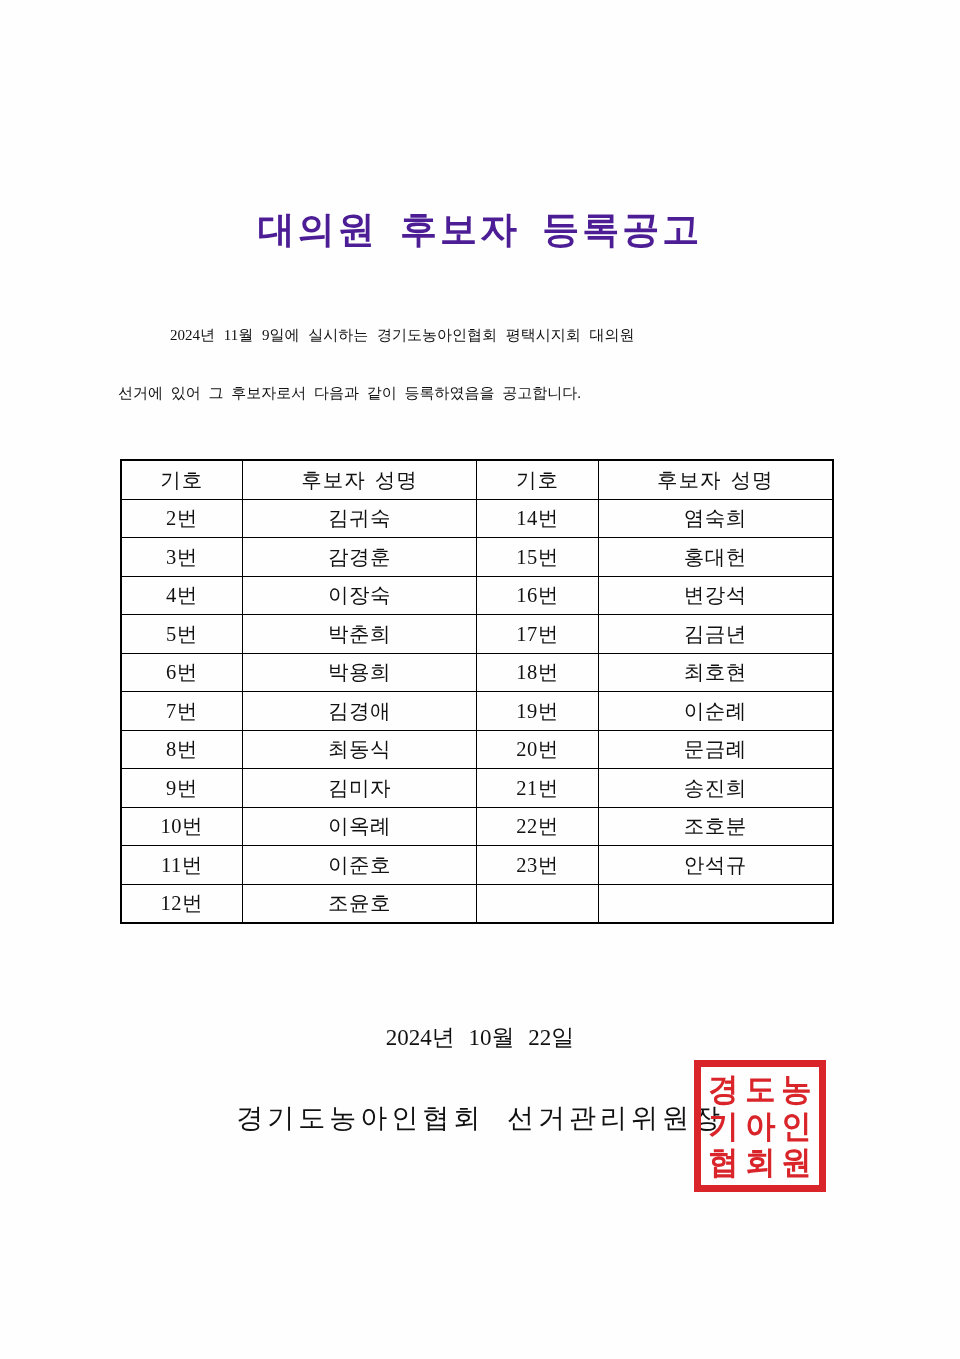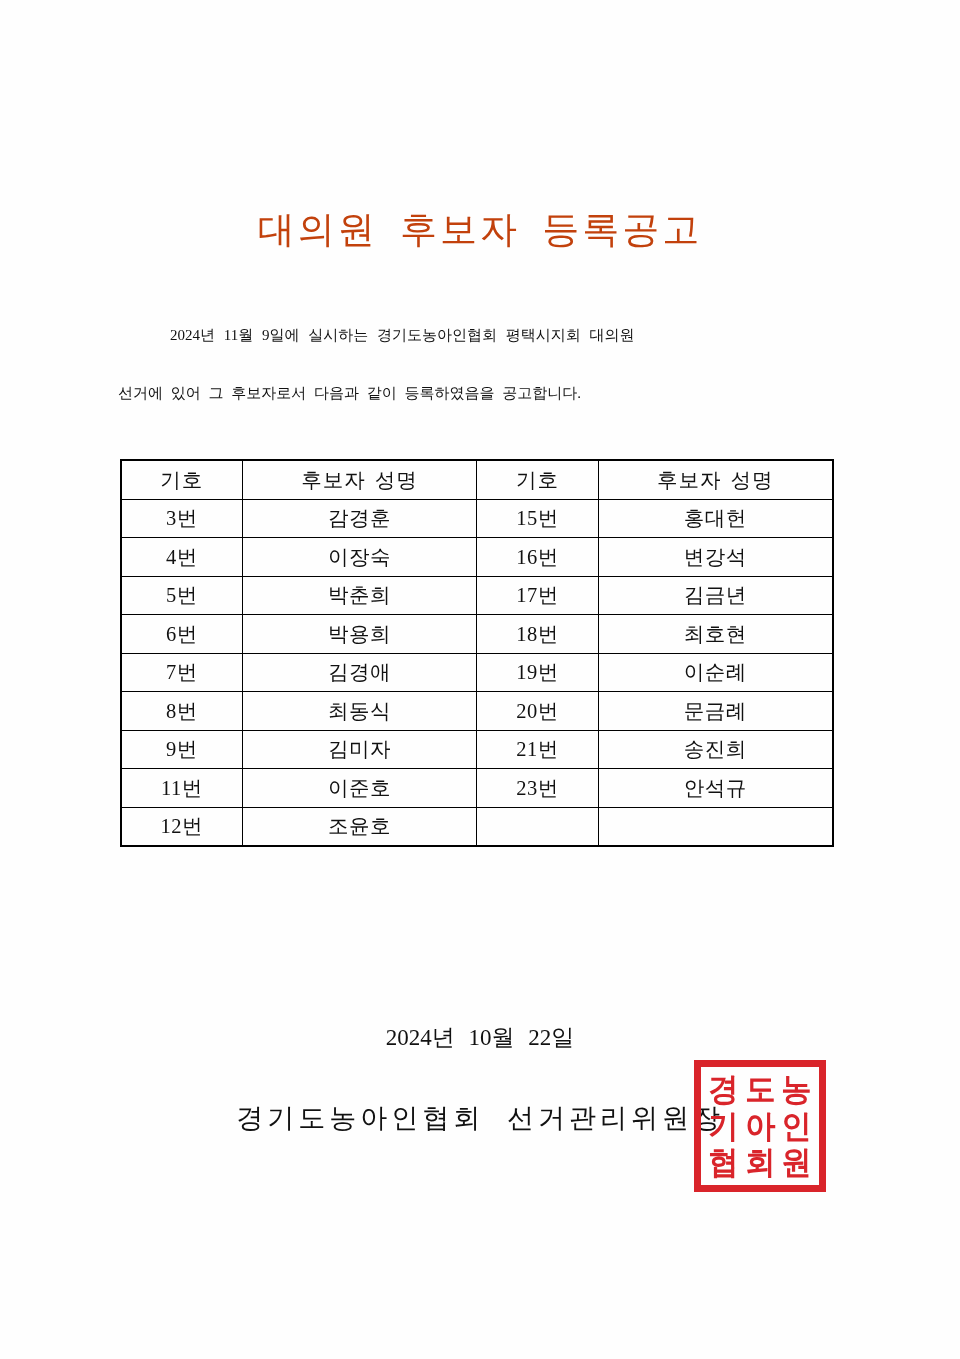--- a/index.html
+++ b/index.html
@@ -22,24 +22,24 @@
   }
 
   
   .doc-title {
     position: absolute;
     top: 205px;
     left: 0;
     width: 100%;
     text-align: center;
     font-size: 37px;
-    font-weight: normal;
+    font-weight: bold;
     letter-spacing: 3px;
     word-spacing: 10px;
-    color: #c2410c;
+    color: #4c1d95;
   }
 
   
   .intro {
     position: absolute;
     top: 322px;
     left: 118px;
     width: 724px;
     font-size: 15px;
     line-height: 1.85;
@@ -174,20 +174,26 @@
       <thead>
         <tr class="head">
           <th>기호</th>
           <th>후보자 성명</th>
           <th>기호</th>
           <th>후보자 성명</th>
         </tr>
       </thead>
       <tbody id="cand-body">
           <tr>
+            <td>2번</td>
+            <td>김귀숙</td>
+            <td>14번</td>
+            <td>염숙희</td>
+          </tr>
+          <tr>
             <td>3번</td>
             <td>감경훈</td>
             <td>15번</td>
             <td>홍대헌</td>
           </tr>
           <tr>
             <td>4번</td>
             <td>이장숙</td>
             <td>16번</td>
             <td>변강석</td>
@@ -214,20 +220,26 @@
             <td>8번</td>
             <td>최동식</td>
             <td>20번</td>
             <td>문금례</td>
           </tr>
           <tr>
             <td>9번</td>
             <td>김미자</td>
             <td>21번</td>
             <td>송진희</td>
+          </tr>
+          <tr>
+            <td>10번</td>
+            <td>이옥례</td>
+            <td>22번</td>
+            <td>조호분</td>
           </tr>
           <tr>
             <td>11번</td>
             <td>이준호</td>
             <td>23번</td>
             <td>안석규</td>
           </tr>
           <tr>
             <td>12번</td>
             <td>조윤호</td>

